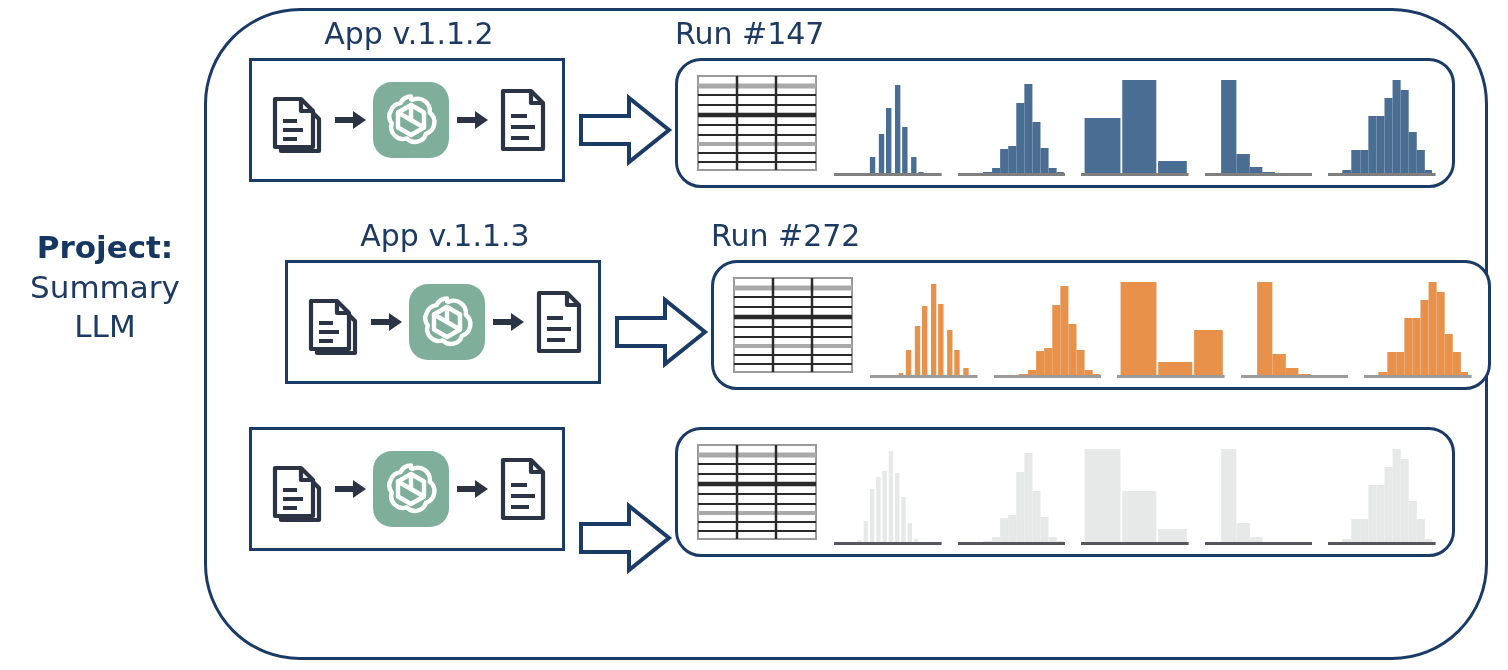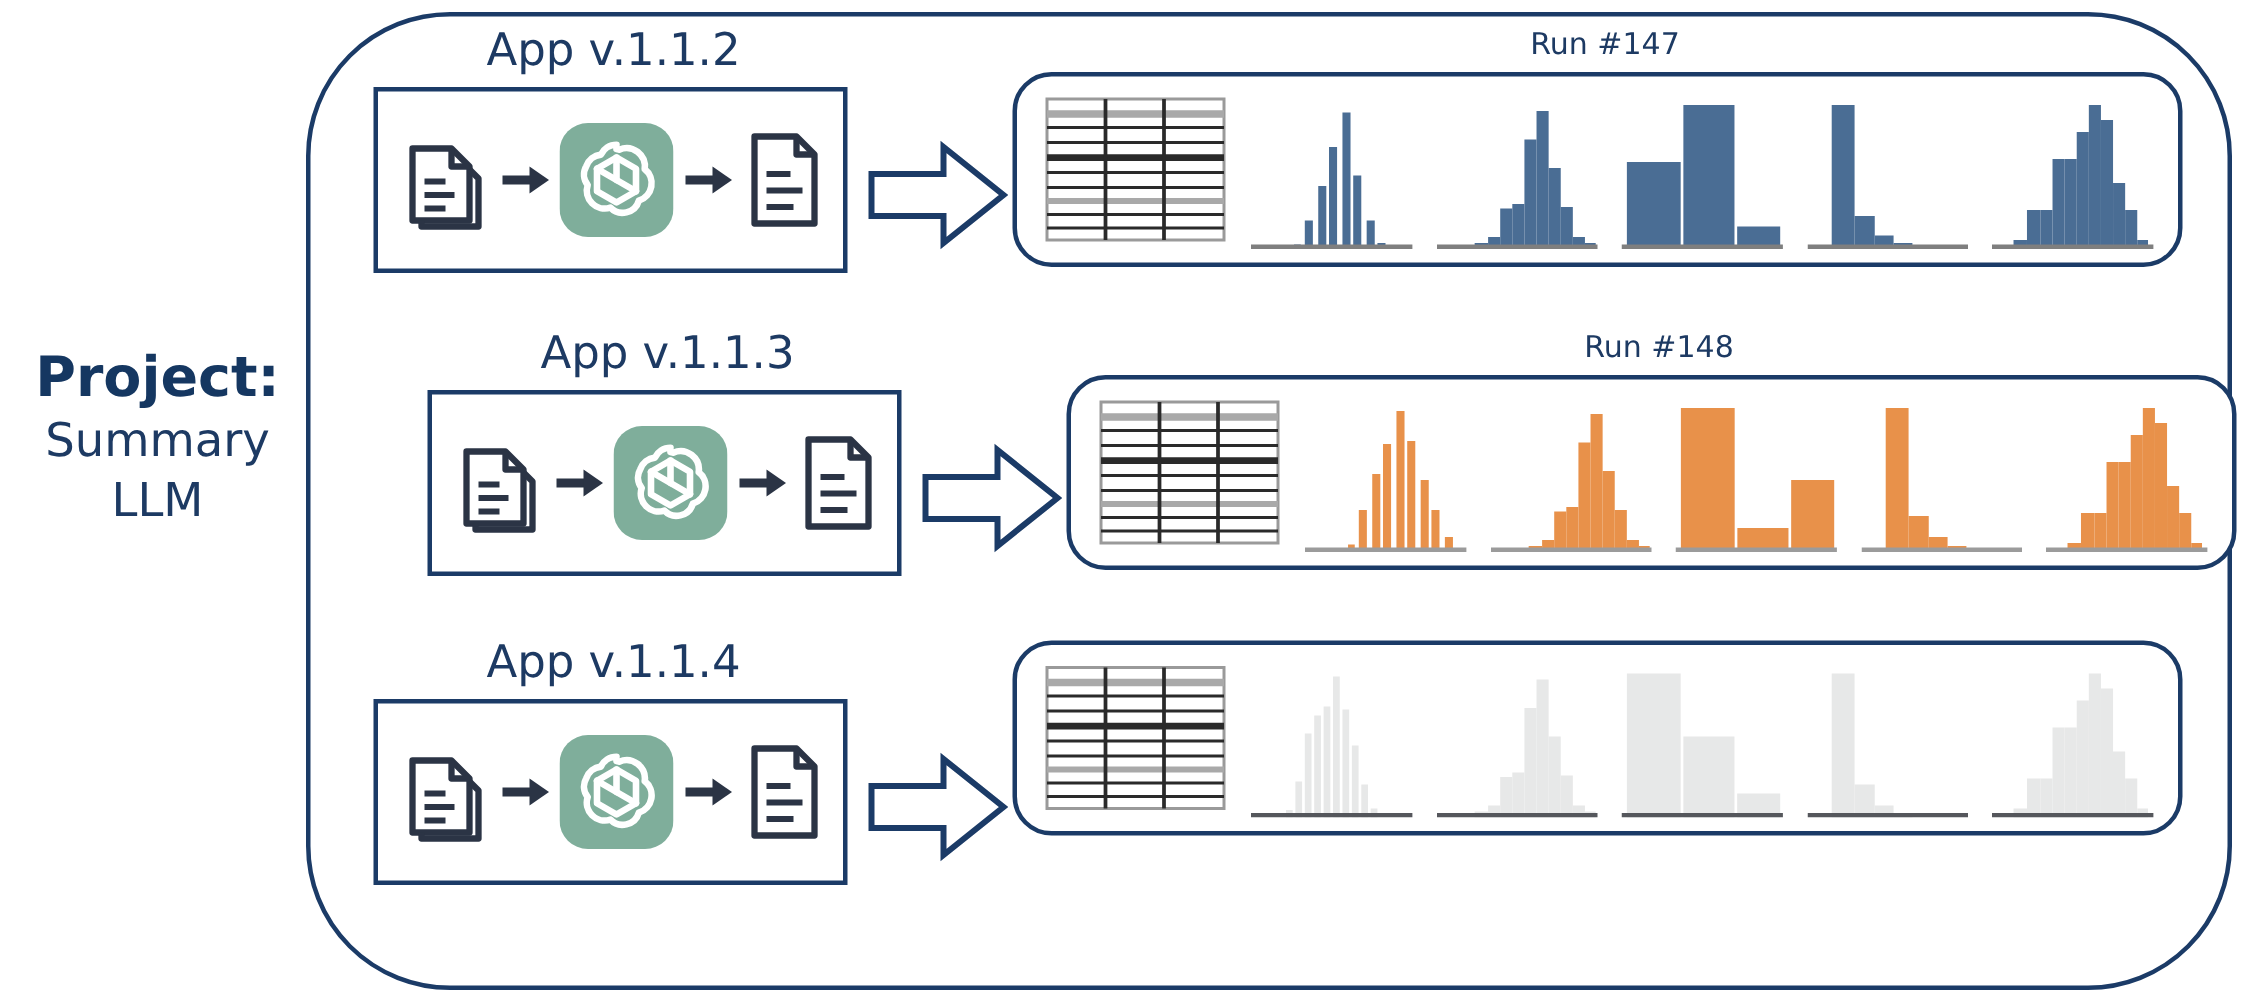--- a/index.html
+++ b/index.html
@@ -10,21 +10,21 @@
     overflow:hidden;
     position:relative;
   }
   #stage{position:relative;width:1508px;height:670px;}
 
   
   .project-label{
     position:absolute;left:0;top:228px;width:210px;
     text-align:center;line-height:1.28;
   }
-  .project-label .ttl{font-size:37px;font-weight:bold;color:#153761;display:block;}
+  .project-label .ttl{font-size:31px;font-weight:bold;color:#153761;display:block;}
   .project-label .sub{font-size:31px;font-weight:normal;color:#1d3a63;display:block;}
 
   
   .project-box{
     position:absolute;left:204px;top:8px;width:1284px;height:652px;
     border:3px solid #1b3b67;border-radius:96px;box-sizing:border-box;
     background:transparent;
   }
 
   
@@ -43,21 +43,21 @@
     width:316px;height:124px;border:3px solid #1b3b67;box-sizing:border-box;
     background:#fff;display:flex;align-items:center;justify-content:center;gap:6px;
   }
 
   
   .big-arrow{position:absolute;left:370px;top:71px;width:96px;height:80px;}
 
   
   .run-col{position:absolute;left:468px;top:0;width:790px;}
   .run-title{
-    font-size:20px;color:#1d3a63;text-align:center;line-height:1;
+    font-size:30px;color:#1d3a63;text-align:left;line-height:1;
     padding-bottom:9px;white-space:nowrap;
   }
   .run-box{
     width:780px;height:130px;border:3px solid #1b3b67;border-radius:26px;
     box-sizing:border-box;background:#fff;
     display:flex;align-items:flex-end;gap:16px;padding:8px 16px 9px 18px;
   }
   .table-thumb{width:122px;height:100px;flex:0 0 auto;align-self:center;}
   .hist{flex:1 1 0;height:104px;display:block;}
 
@@ -281,21 +281,21 @@
         </div>
       </div>
 
       <div class="big-arrow">
         <svg width="96" height="80" viewBox="0 0 96 80">
           <path d="M4 26 h48 v-18 l40 32 l-40 32 v-18 h-48 z" fill="#fff" stroke="#1b3b67" stroke-width="4"></path>
         </svg>
       </div>
 
       <div class="run-col">
-        <div class="run-title">Run #148</div>
+        <div class="run-title">Run #272</div>
         <div class="run-box">
           <span class="table-thumb">
             <svg width="122" height="100" viewBox="0 0 122 100" preserveAspectRatio="none">
               <rect x="2" y="3" width="118" height="94" fill="#fff" stroke="#9a9a9a" stroke-width="2"></rect>
               <line x1="2" y1="13" x2="120" y2="13" stroke="#a9a9a9" stroke-width="5"></line>
               <line x1="2" y1="22" x2="120" y2="22" stroke="#2a2a2a" stroke-width="2"></line>
               <line x1="2" y1="32" x2="120" y2="32" stroke="#2a2a2a" stroke-width="2"></line>
               <line x1="2" y1="42" x2="120" y2="42" stroke="#2a2a2a" stroke-width="4.5"></line>
               <line x1="2" y1="52" x2="120" y2="52" stroke="#2a2a2a" stroke-width="2"></line>
               <line x1="2" y1="62" x2="120" y2="62" stroke="#2a2a2a" stroke-width="2"></line>
@@ -382,21 +382,20 @@
               </g>
               <line x1="0" y1="102.5" x2="120" y2="102.5" stroke="#9b9b9b" stroke-width="3" vector-effect="non-scaling-stroke"></line>
             </svg>
           </span>
         </div>
       </div>
     </div>
 
     <div class="row row-2">
       <div class="app-col">
-        <div class="app-title">App v.1.1.4</div>
         <div class="app-box">
           <span>
             <svg width="62" height="74" viewBox="0 0 62 74">
               <path d="M10 16 h26 l12 12 v36 h-38 z" fill="#fff" stroke="#2b3445" stroke-width="4.2" stroke-linejoin="round"></path>
               <path d="M36 16 v12 h12" fill="none" stroke="#2b3445" stroke-width="4.2" stroke-linejoin="round"></path>
               <line x1="18" y1="38" x2="32" y2="38" stroke="#2b3445" stroke-width="4"></line>
               <line x1="18" y1="47" x2="38" y2="47" stroke="#2b3445" stroke-width="4"></line>
               <line x1="18" y1="56" x2="32" y2="56" stroke="#2b3445" stroke-width="4"></line>
               <path d="M48 30 l6 6 v32 h-38 v-4" fill="none" stroke="#2b3445" stroke-width="4.2" stroke-linejoin="round"></path>
             </svg>

